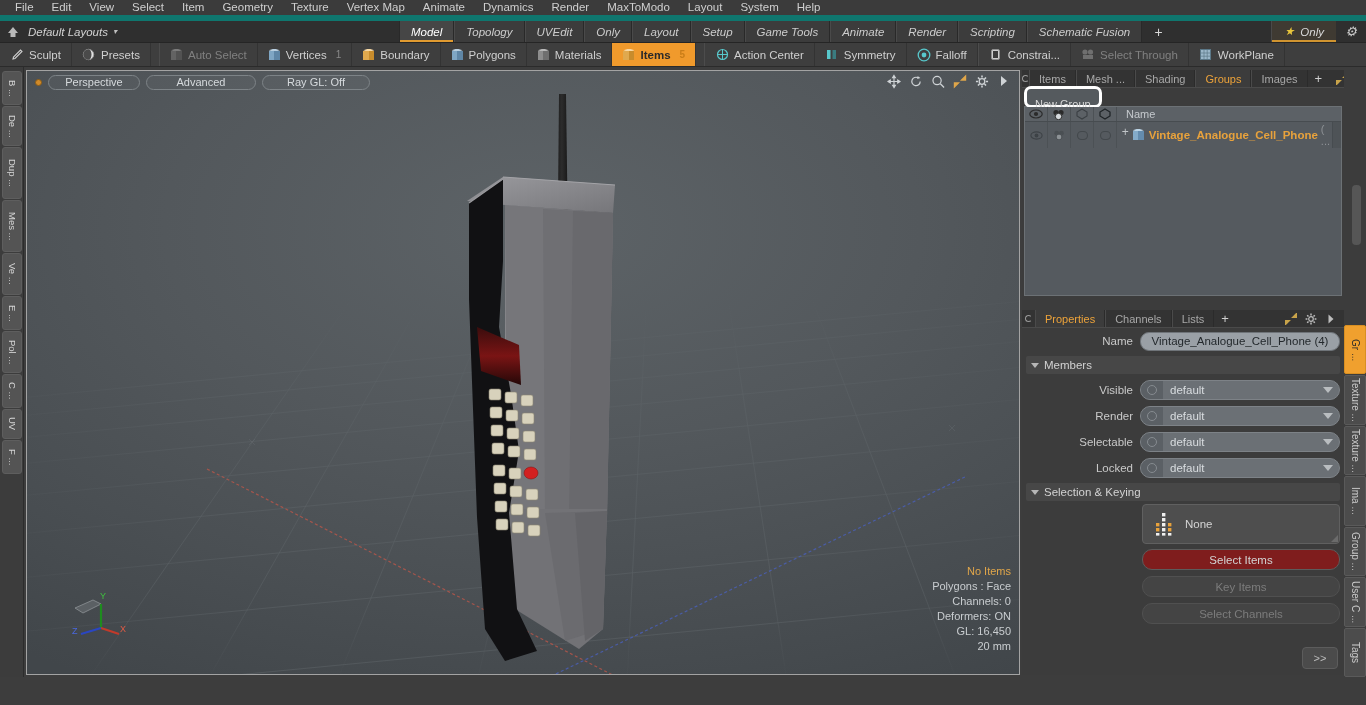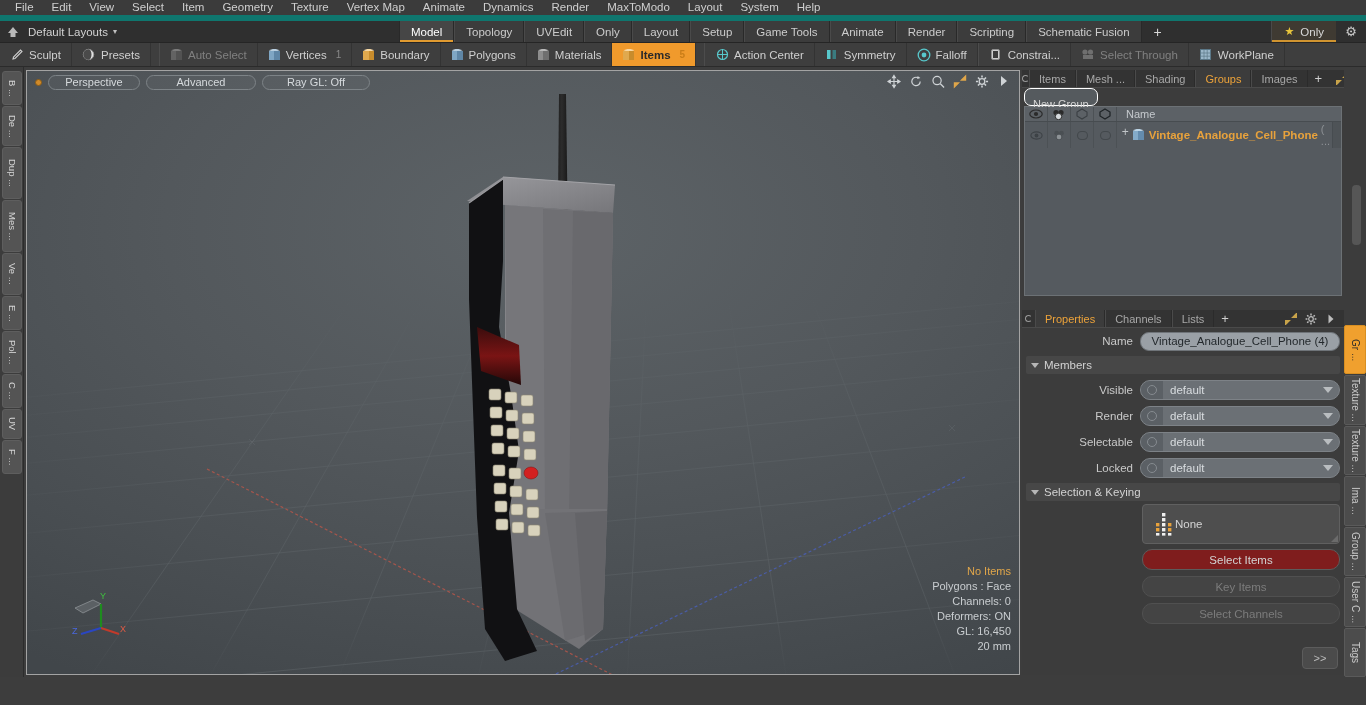--- a/index.html
+++ b/index.html
@@ -23,20 +23,21 @@
   .menubar .mi {
     padding: 0 9px; height: 21px; line-height: 21px; font-size: 11.5px;
     color: #cfcfcf; white-space: nowrap;
   }
 
   
   .layoutbar {
     position: absolute; left: 0; top: 21px; width: 1366px; height: 22px;
     background: #2f2f2f; display: flex; align-items: stretch;
     border-bottom: 1px solid #252525;
+    font-style: italic;
   }
   .home-icon {
     width: 26px; display: flex; align-items: center; justify-content: center;
     color: #b9b9b9; font-size: 11px;
   }
   .layout-name {
     display: flex; align-items: center; padding: 0 10px 0 2px;
     font-size: 11.5px; color: #d2d2d2; white-space: nowrap;
   }
   .layout-name .caret { margin-left: 5px; font-size: 8px; color: #c0c0c0; }
@@ -160,21 +161,21 @@
     padding: 0 9px; display: flex; align-items: center; font-size: 11px; color: #a8a8a8;
     border-left: 1px solid #4a4a4a; border-right: 1px solid #2b2b2b; white-space: nowrap;
   }
   .rp-tab.active { background: #3c3c3c; color: #eda33a; }
   .rp-tab.plus { color: #cfcfcf; font-size: 13px; border: none; padding: 0 7px; }
   .rp-tabright { margin-left: auto; display: flex; align-items: center; gap: 6px; padding: 0 6px; color: #bdbdbd; }
 
   .newgroup-row { height: 17px; background: #3c3c3c; display: flex; align-items: center; padding: 1px 0 0 2px; }
   .newgroup-btn {
     height: 15px; line-height: 14px; padding: 8px 8px; font-size: 11px; color: #d7d7d7;
-    background: #555a5e; border: 1px solid #ffffff; border-radius: 7px;
+    background: #555a5e; border: 3px solid #ffffff; border-radius: 7px;
   }
 
   .tree {
     margin: 1px 2px 0 2px; height: 190px; background: #555a5f;
     border: 1px solid #6c7175; display: flex; flex-direction: column;
   }
   .tree-head {
     height: 15px; display: flex; align-items: stretch; background: #5c6166;
     border-bottom: 1px solid #474c50;
   }
@@ -216,21 +217,21 @@
   .dd-arrow .a { width: 0; height: 0; border-left: 5px solid transparent; border-right: 5px solid transparent; border-top: 6px solid #b9bdc0; }
 
   .btnrow { padding: 0 4px 0 120px; margin-bottom: 6px; }
   .pbtn {
     height: 21px; background: #7f1d1d; border: 1px solid #5c5c5c; border-radius: 10px;
     display: flex; align-items: center; justify-content: center; font-size: 11.5px; color: #d4d4d4;
   }
   .pbtn.dis { color: #7c7c7c; border-color: #505050; background: #444444; }
   .nonebox {
     height: 40px; margin: 2px 4px 5px 120px; background: #4e4e4e; border: 1px solid #606060; border-radius: 4px;
-    display: flex; align-items: center; padding-left: 10px; position: relative;
+    display: flex; align-items: center; gap: 10px; padding-left: 10px; position: relative;
   }
   .nonebox .corner { position: absolute; right: 1px; bottom: 1px; width: 0; height: 0;
     border-left: 7px solid transparent; border-bottom: 7px solid #6b6b6b; }
   .nonebox .lbl { font-size: 11.5px; color: #d4d4d4; }
   .chev-btn {
     position: absolute; right: 6px; bottom: 6px; width: 36px; height: 22px;
     background: #4b4b4b; border: 1px solid #5c5c5c; border-radius: 4px;
     display: flex; align-items: center; justify-content: center; font-size: 11px; color: #bcbcbc;
   }
 

